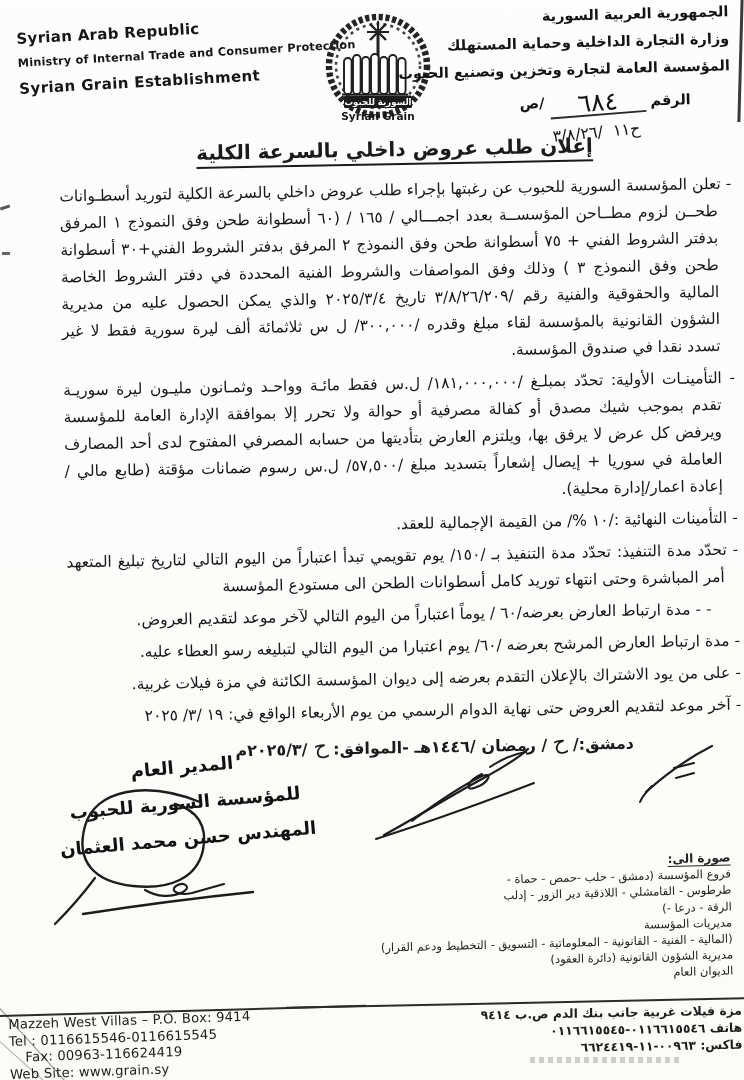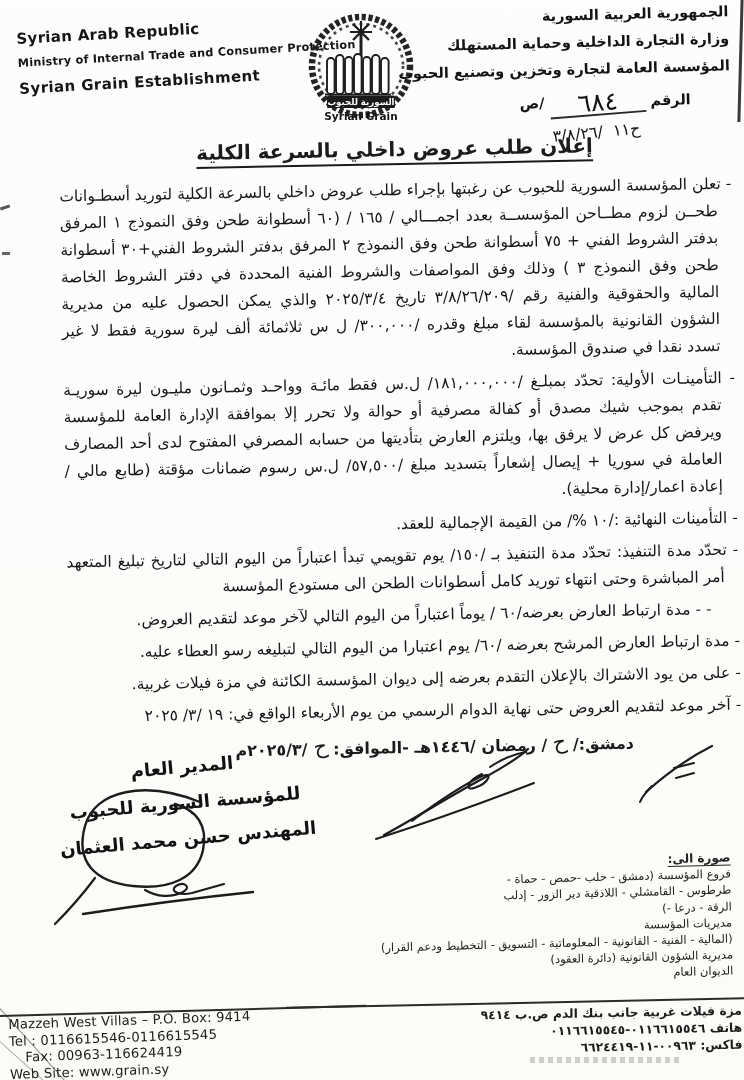--- a/index.html
+++ b/index.html
@@ -6,21 +6,21 @@
   .page{position:relative;width:744px;height:1080px;background:linear-gradient(180deg,#fdfdfc,#fbfbf8);
         overflow:hidden;font-family:"DejaVu Sans",sans-serif;color:#1b1b1b;}
   .abs{position:absolute;}
 
   
   .hdr-en{left:16px;top:30px;transform:rotate(-3.2deg);transform-origin:left top;color:#161616;}
   .hdr-en .en1{font-size:15px;font-weight:700;letter-spacing:.3px;}
   .hdr-en .en2{font-size:11.3px;font-weight:700;margin-top:9px;letter-spacing:.2px;}
   .hdr-en .en3{font-size:15px;font-weight:700;margin-top:10px;letter-spacing:.4px;}
 
-  .logo{left:281px;top:8px;width:160px;height:118px;}
+  .logo{left:298px;top:8px;width:160px;height:118px;}
 
   .hdr-ar{right:4px;top:2px;width:300px;direction:rtl;text-align:right;transform:rotate(-1.5deg);
           font-weight:700;font-size:14.5px;line-height:27px;padding-right:10px;color:#141414;}
   .hdr-ar .nowrap{white-space:nowrap;}
   .num-row{display:flex;direction:rtl;align-items:flex-end;padding-right:40px;margin-top:3px;height:30px;}
   .hand-num{font-size:25px;font-weight:400;line-height:22px;min-width:96px;text-align:center;
             border-bottom:2px solid #2a2a2a;transform:rotate(-3deg);margin:0 5px;}
   .ref-row{direction:ltr;display:flex;justify-content:center;gap:10px;font-weight:400;font-size:16px;
            transform:rotate(-4deg);margin-top:4px;padding-left:30px;}
 

